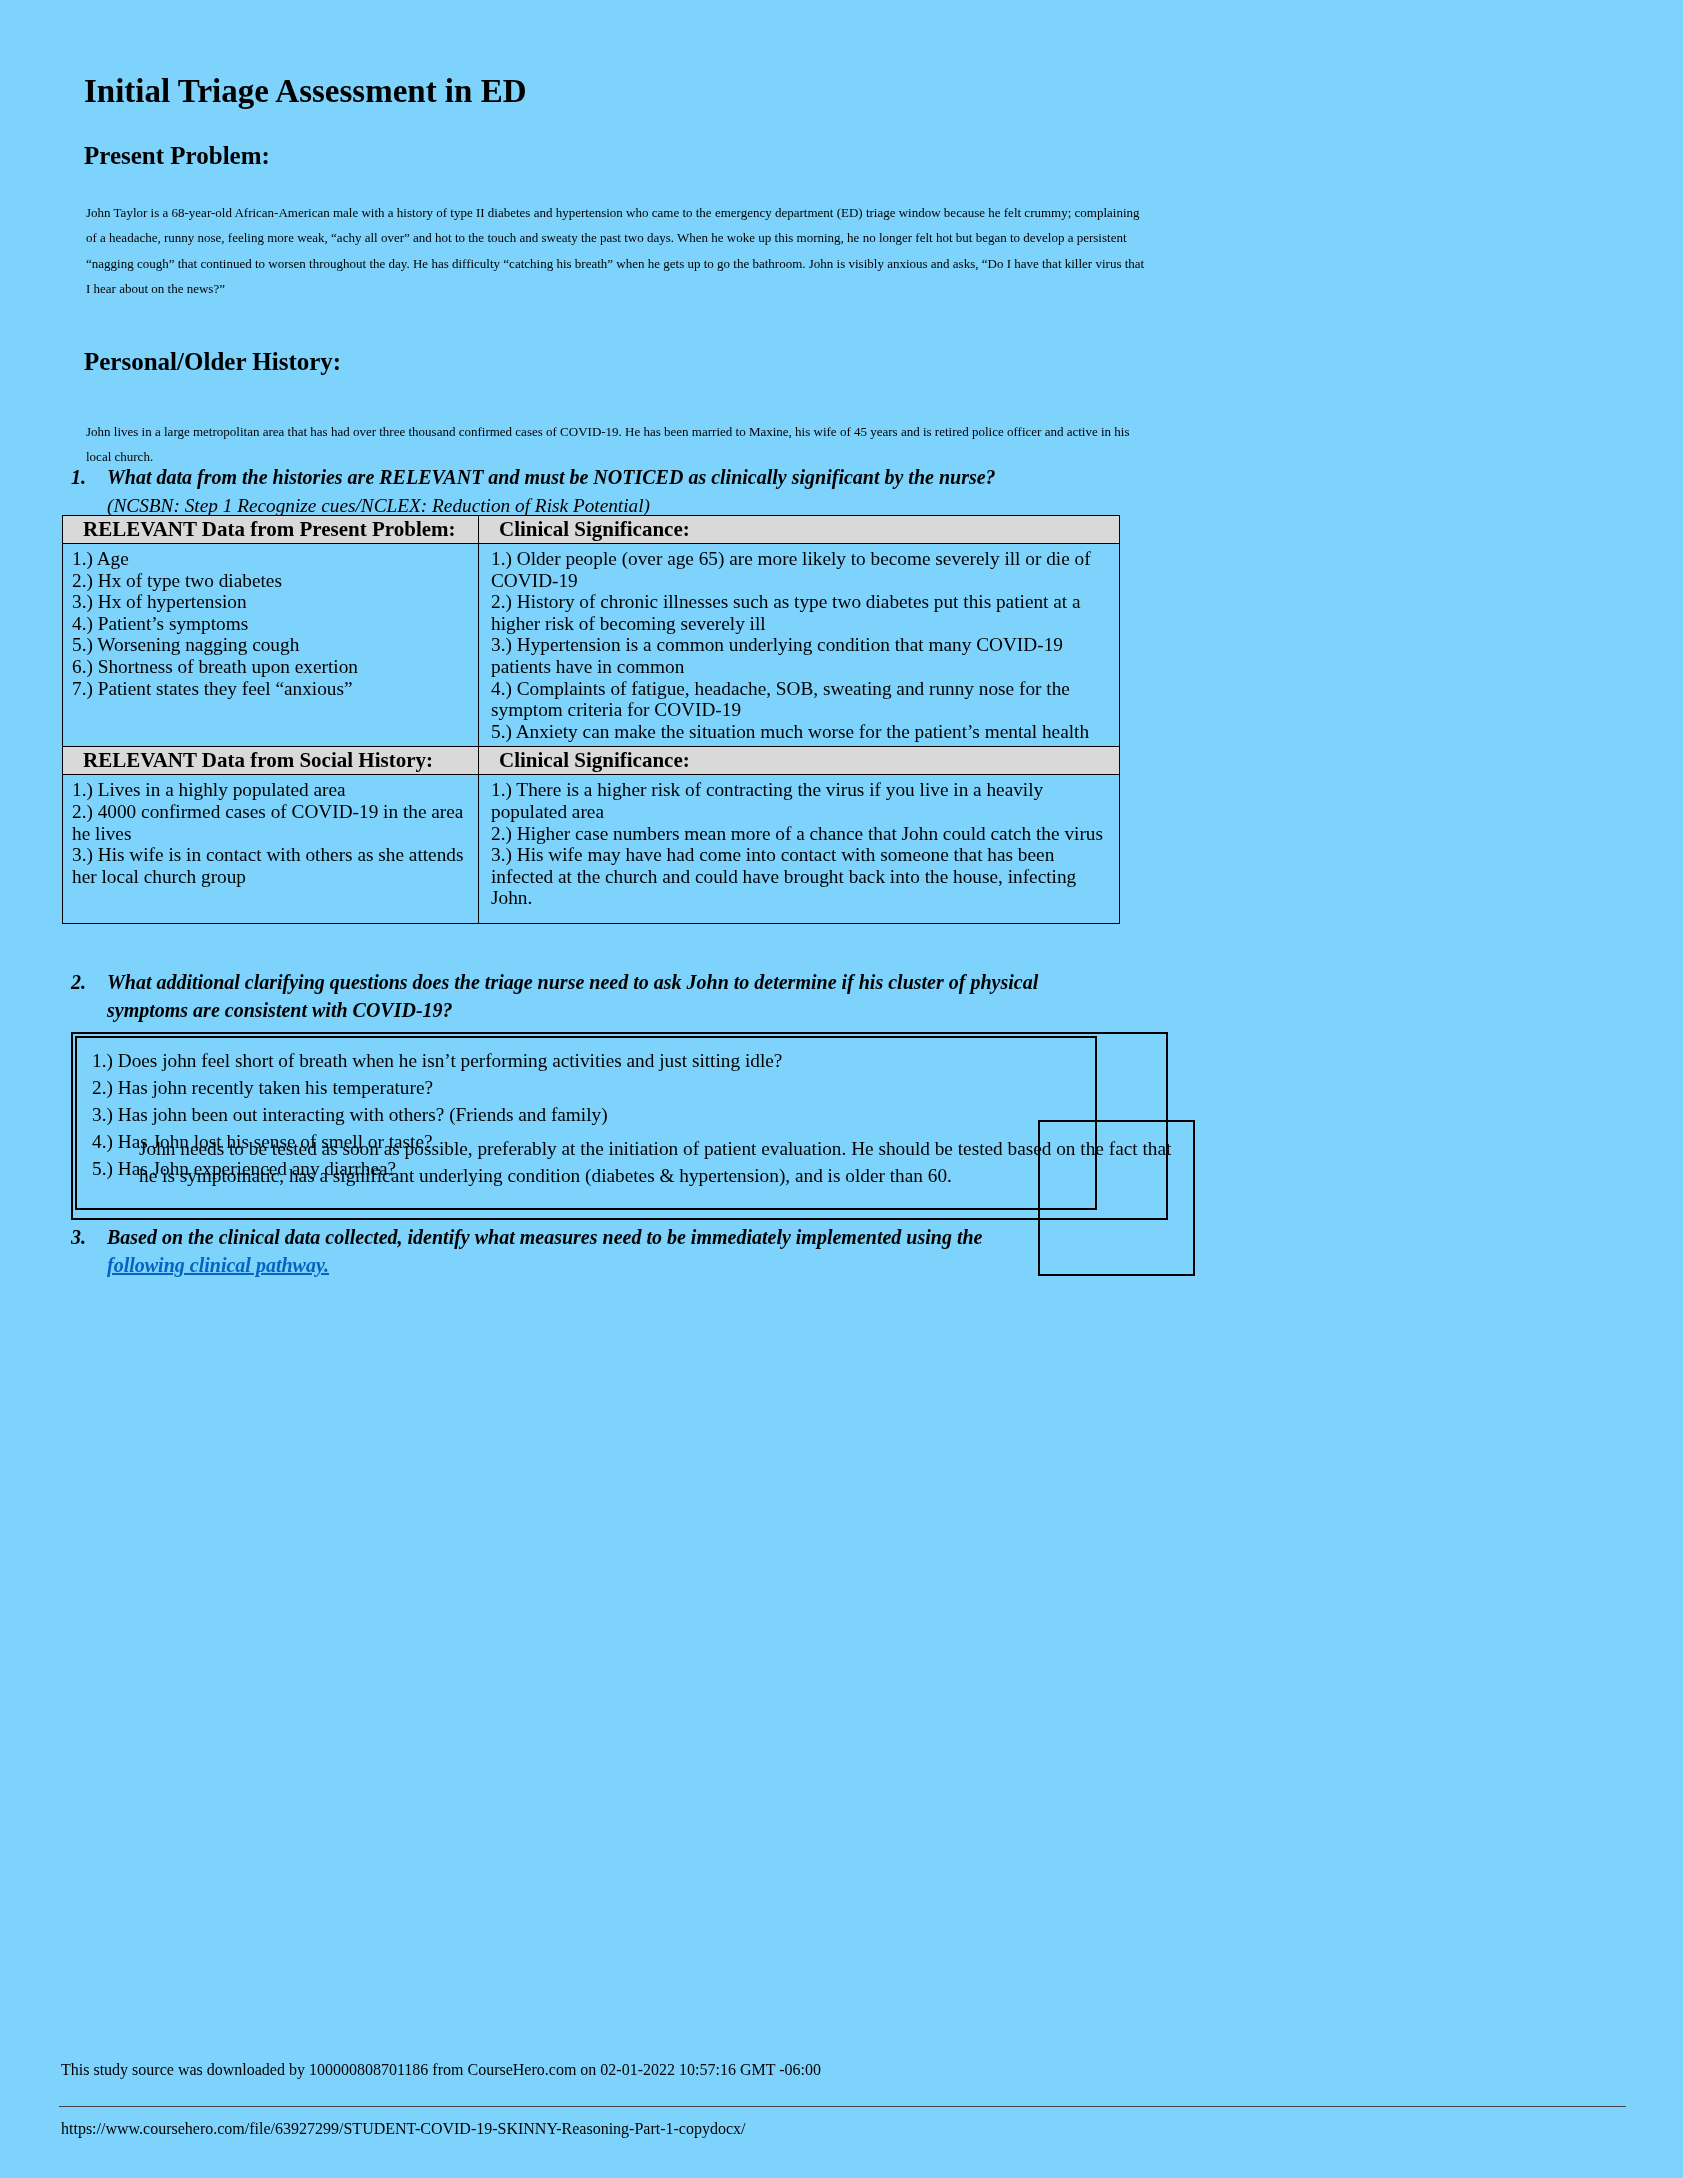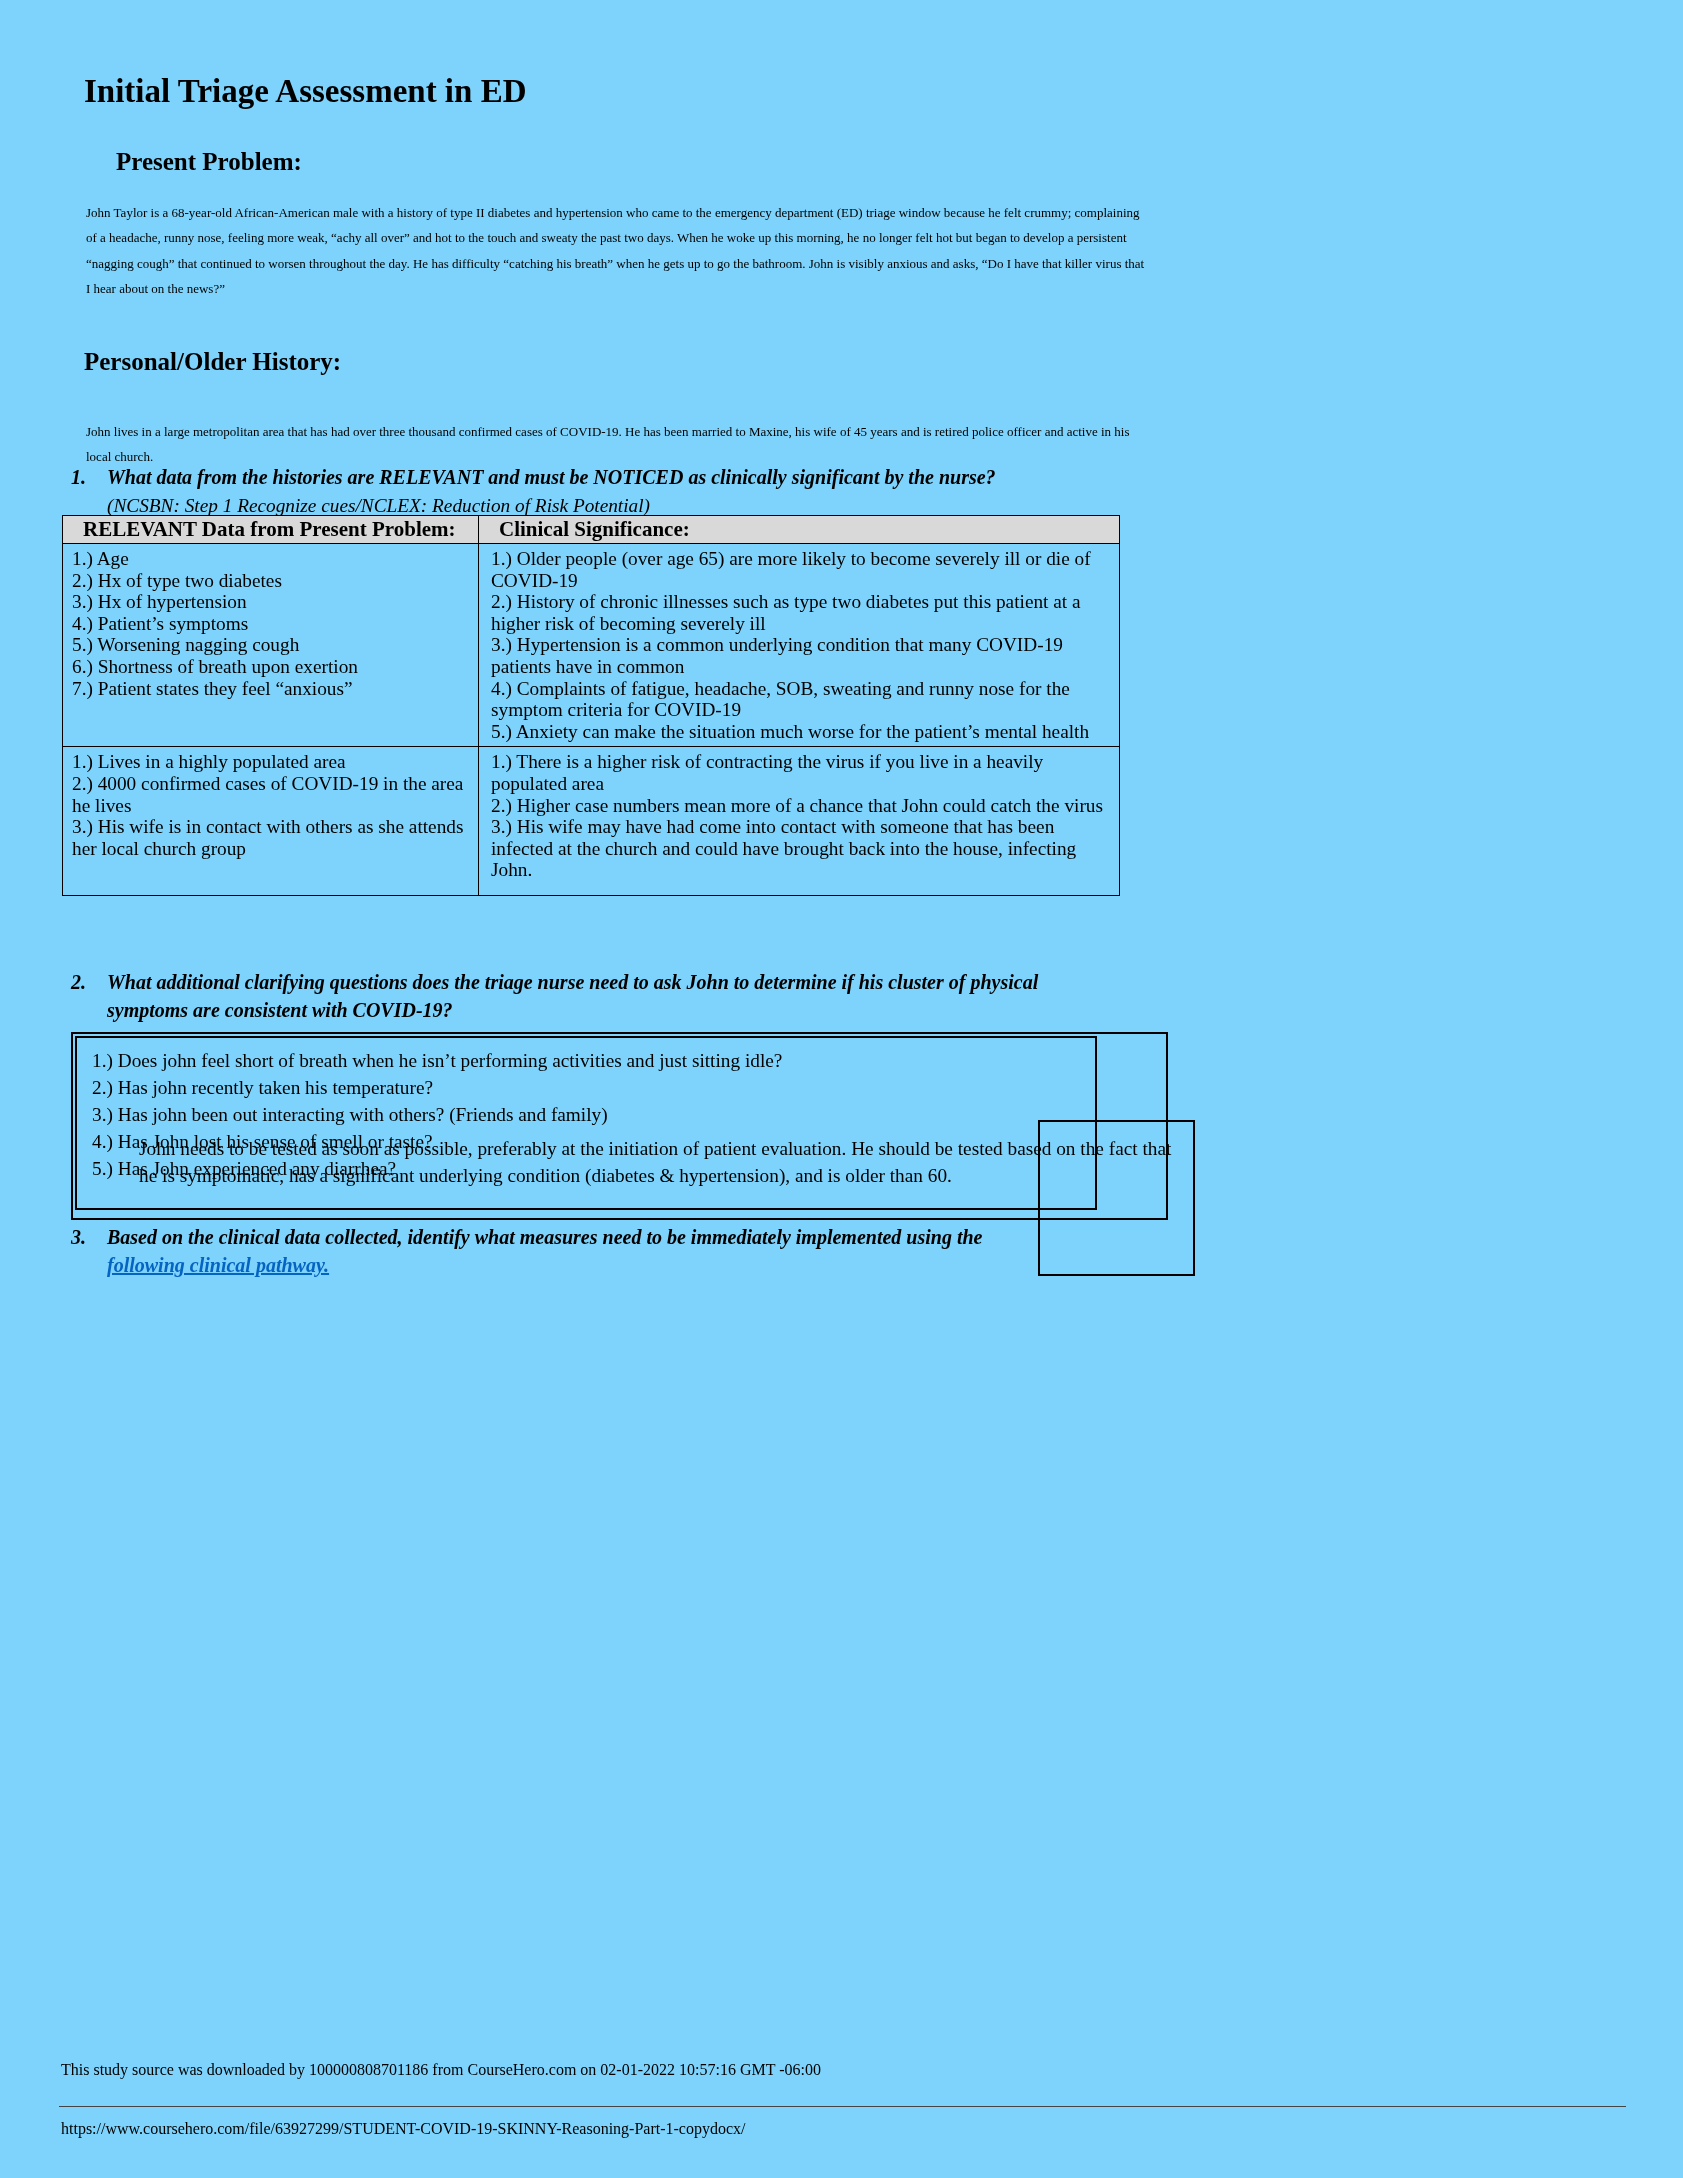--- a/index.html
+++ b/index.html
@@ -17,21 +17,21 @@
 
   .doc-title {
     left: 84px; top: 73px;
     font-size: 33px;
     font-weight: bold;
   }
   .section-heading {
     font-size: 25px;
     font-weight: bold;
   }
-  .heading-1 { left: 84px; top: 148px; margin-left: 32px; }
+  .heading-1 { left: 84px; top: 142px; }
   .heading-2 { left: 84px; top: 348px; }
 
   .body-par {
     left: 86px;
     width: 1061px;
     font-size: 13px;
     line-height: 25.4px;
     text-align: left;
     margin-top: 30px;
   }
@@ -168,20 +168,24 @@
 4.) Patient’s symptoms
 5.) Worsening nagging cough
 6.) Shortness of breath upon exertion
 7.) Patient states they feel “anxious”</td>
       <td class="body-cell right">1.) Older people (over age 65) are more likely to become severely ill or die of COVID-19
 2.) History of chronic illnesses such as type two diabetes put this patient at a higher risk of becoming severely ill
 3.) Hypertension is a common underlying condition that many COVID-19 patients have in common
 4.) Complaints of fatigue, headache, SOB, sweating and runny nose for the symptom criteria for COVID-19
 5.) Anxiety can make the situation much worse for the patient’s mental health</td>
     </tr>
+    <tr class="hdr-row">
+      <td class="hdr-cell">RELEVANT Data from Social History:</td>
+      <td class="hdr-cell">Clinical Significance:</td>
+    </tr>
     <tr class="row-2">
       <td class="body-cell">1.) Lives in a highly populated area
 2.) 4000 confirmed cases of COVID-19 in the area he lives
 3.) His wife is in contact with others as she attends her local church group</td>
       <td class="body-cell right">1.) There is a higher risk of contracting the virus if you live in a heavily populated area
 2.) Higher case numbers mean more of a chance that John could catch the virus
 3.) His wife may have had come into contact with someone that has been infected at the church and could have brought back into the house, infecting John.</td>
     </tr>
   </tbody>
     </table>

